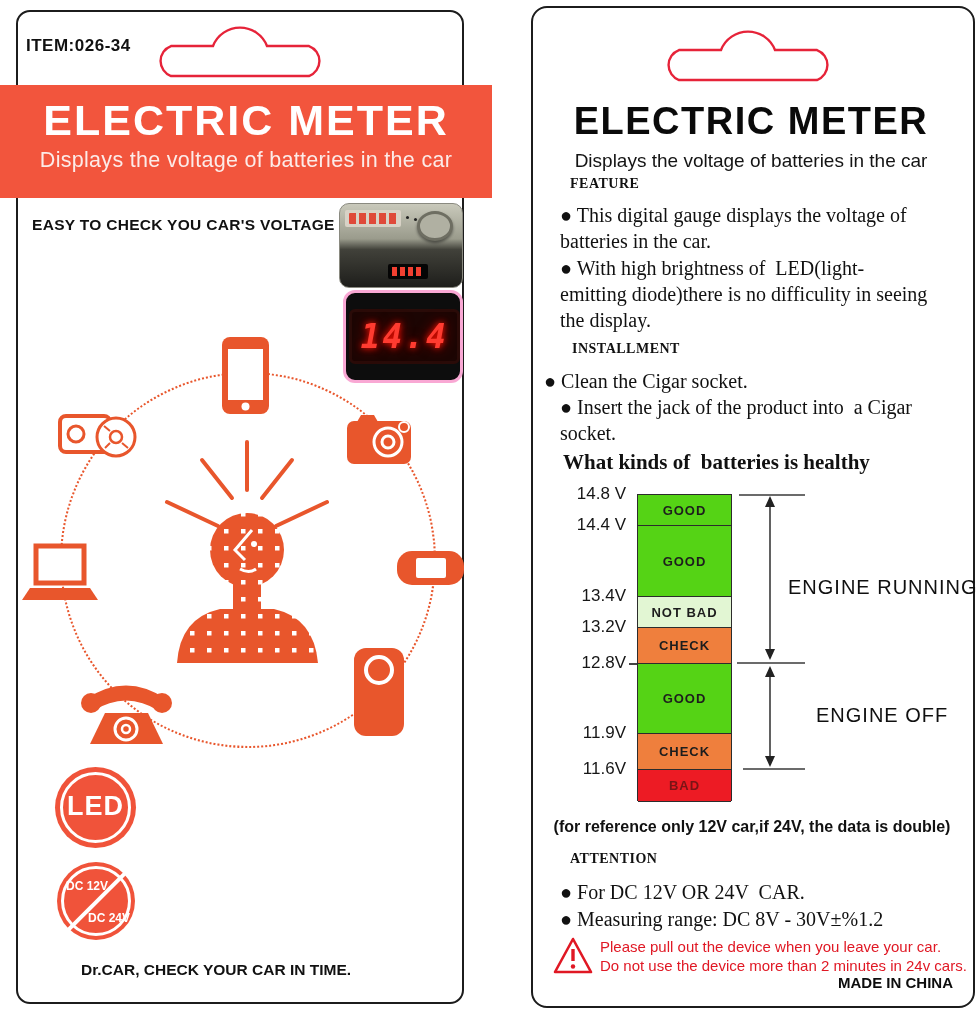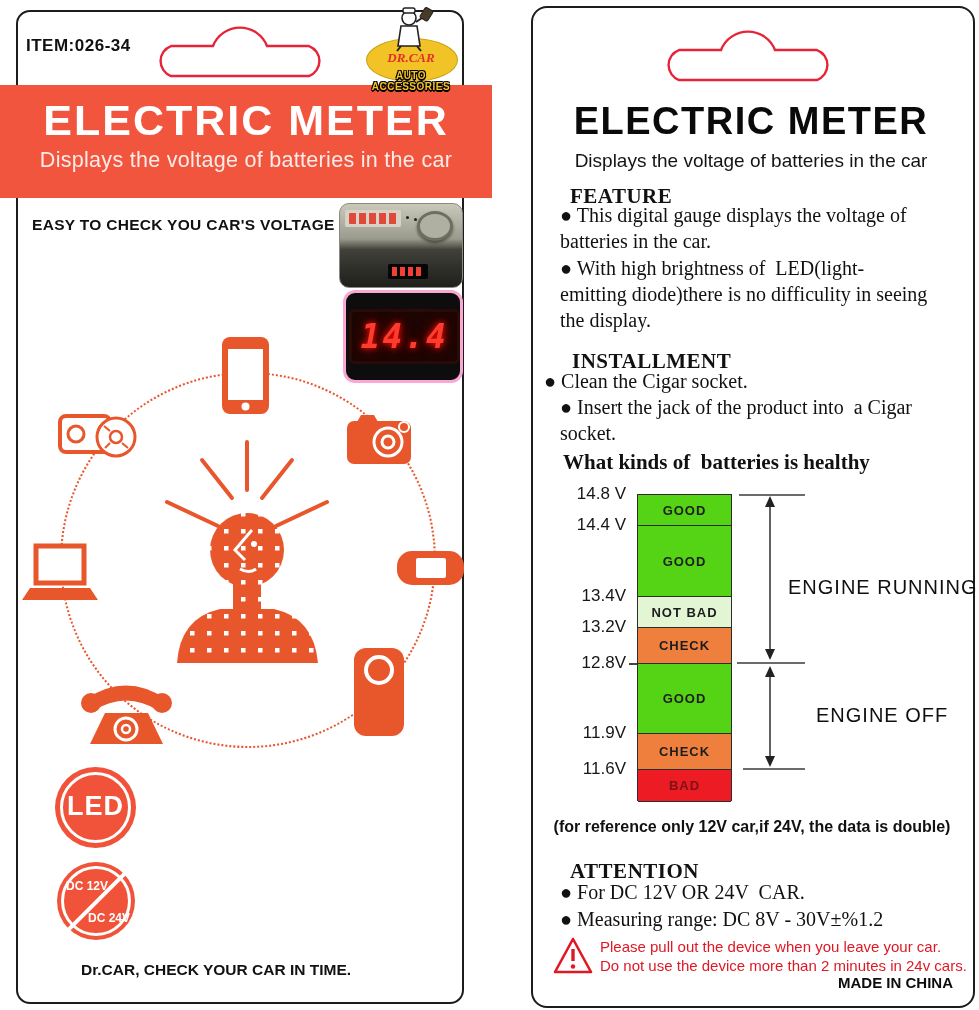--- a/index.html
+++ b/index.html
@@ -61,22 +61,22 @@
   .dc-badge::after{content:"";position:absolute;left:-4px;top:50%;width:108%;height:3.5px;background:#fff;
                    transform:rotate(-45deg);}
   .dc12{position:absolute;left:9px;top:17px;font-size:12px;font-weight:800;color:#fff;}
   .dc24{position:absolute;right:5px;bottom:15px;font-size:12px;font-weight:800;color:#fff;}
   .front-footer{left:16px;top:961px;width:400px;text-align:center;font-size:15.5px;font-weight:bold;}
 
   
   .b-title{left:531px;top:100px;width:440px;text-align:center;font-size:38px;font-weight:800;
            letter-spacing:1.5px;color:#0a0a0a;}
   .b-sub{left:531px;top:150px;width:440px;text-align:center;font-size:19px;color:#141414;}
-  .sec-h{font-family:"Liberation Serif",serif;font-weight:bold;font-size:21px;letter-spacing:.5px;
-         white-space:pre-wrap;margin-top:8px;}
+  .sec-h{font-family:"Liberation Serif",serif;font-weight:bold;font-size:14px;letter-spacing:.5px;
+         white-space:pre-wrap;}
   .bullet{font-family:"Liberation Serif",serif;font-size:20px;line-height:1.3;white-space:pre-wrap;}
   .chart-h{left:563px;top:450px;font-family:"Liberation Serif",serif;font-weight:bold;font-size:21px;
            white-space:pre-wrap;}
 
   .bar{left:637px;top:494px;width:95px;height:307px;border:1px solid #2c2c2c;box-sizing:border-box;}
   .band{position:absolute;left:0;width:100%;display:flex;align-items:center;justify-content:center;
         border-bottom:1px solid #2c2c2c;box-sizing:border-box;}
   .band span{font-size:13px;font-weight:600;letter-spacing:1px;color:#1d1d1d;}
   .ticks{left:552px;top:494px;width:80px;height:310px;}
   .tick{position:absolute;right:6px;height:20px;line-height:20px;font-size:17px;color:#161616;
@@ -97,34 +97,20 @@
 <div class="stage">
 
   <div class="card card-front"></div>
 
   <div class="abs item-no">ITEM:026-34</div>
 
   <svg class="abs" style="left:147px;top:22px;z-index:2" width="186" height="58" viewBox="0 0 186 58">
     <path d="M24,24 H66 A29,29 0 0 1 120,24 H162 A16,16 0 0 1 162,54 H24 A16,16 0 0 1 24,24 Z" fill="none" stroke="#e62339" stroke-width="2.4"></path>
   </svg>
 
-  <div class="abs logo">
-    <div class="logo-ellipse"></div>
-    <svg class="abs" style="left:26px;top:-2px" width="46" height="46" viewBox="0 0 46 46">
-      <line x1="28" y1="16" x2="40" y2="8" stroke="#222" stroke-width="2"></line>
-      <rect x="34" y="2" width="9" height="12" rx="2" transform="rotate(32 38 8)" fill="#4a3a28" stroke="#222"></rect>
-      <circle cx="21" cy="12" r="7" fill="#fff" stroke="#222" stroke-width="1.6"></circle>
-      <rect x="15" y="2" width="12" height="5" rx="2" fill="#fff" stroke="#222" stroke-width="1.4"></rect>
-      <path d="M13,20 L29,20 L32,40 L10,40 Z" fill="#fff" stroke="#222" stroke-width="1.6"></path>
-      <line x1="13" y1="40" x2="9" y2="45" stroke="#222" stroke-width="2"></line>
-      <line x1="29" y1="40" x2="33" y2="45" stroke="#222" stroke-width="2"></line>
-    </svg>
-    <div class="logo-brand">DR.CAR</div>
-    <div class="logo-tag">AUTO ACCESSORIES</div>
-  </div>
 
   <div class="abs banner">
     <div class="banner-title">ELECTRIC METER</div>
     <div class="banner-sub">Displays the voltage of batteries in the car</div>
   </div>
 
   <div class="abs easy">EASY TO CHECK YOU CAR'S VOLTAGE</div>
 
   <div class="abs photo1">
     <div class="strip">

